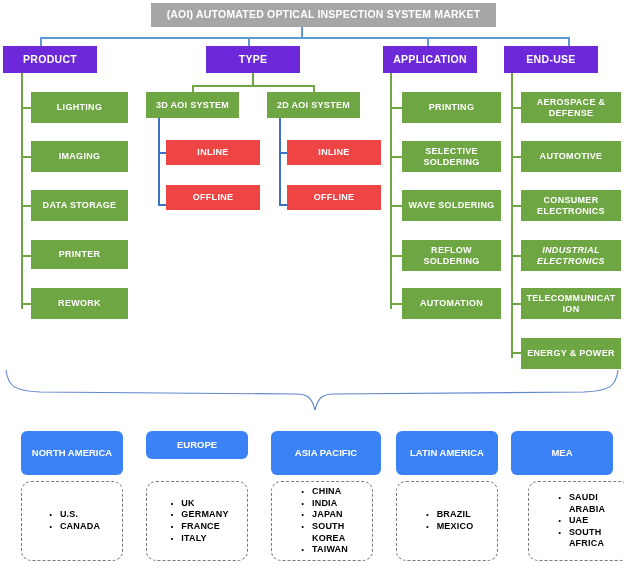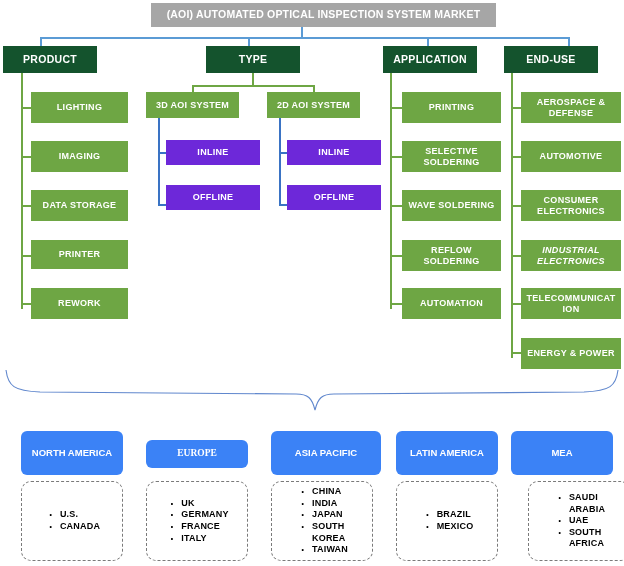--- a/index.html
+++ b/index.html
@@ -4,23 +4,23 @@
 <style>
   html,body{margin:0;padding:0;background:#ffffff;}
   body{width:624px;height:566px;position:relative;overflow:hidden;
        font-family:"Liberation Sans",sans-serif;-webkit-font-smoothing:none;}
 
   .box{position:absolute;box-sizing:border-box;display:flex;align-items:center;
        justify-content:center;text-align:center;color:#ffffff;font-weight:bold;
        letter-spacing:.3px;line-height:1.12;}
 
   .title-box{background:#A6A6A6;font-size:10.5px;letter-spacing:.2px;}
-  .hdr-box{background:#14532d;font-size:10.5px;}
+  .hdr-box{background:#6d28d9;font-size:10.5px;}
   .green-box{background:#6EA644;font-size:9px;}
-  .blue-sub{background:#6d28d9;font-size:9px;}
+  .blue-sub{background:#ef4444;font-size:9px;}
 
   .region-hdr{position:absolute;box-sizing:border-box;background:#3b82f6;
        border-radius:6px;color:#fff;font-weight:bold;font-size:9.5px;
        display:flex;align-items:center;justify-content:center;text-align:center;
        line-height:1.25;}
   .region-body{position:absolute;box-sizing:border-box;border:1px dashed #7a7a7a;
        border-radius:10px;background:#fff;display:flex;align-items:center;
        justify-content:center;}
   .region-body ul{margin:0;padding:0 0 0 16px;list-style:none;}
   .region-body li{position:relative;font-size:9px;font-weight:bold;color:#000;
@@ -118,21 +118,21 @@
 </svg>
 
 <div class="region-hdr" style="left:21px;top:431px;width:102px;height:44px;">NORTH AMERICA</div>
 <div class="region-body" style="left:21px;top:481px;width:102px;height:80px;">
   <ul>
     <li class="b">U.S.</li>
     <li class="b">CANADA</li>
   </ul>
 </div>
 
-<div class="region-hdr" style="left:146px;top:440px;width:102px;height:28px;font-family:Liberation Serif, serif;">EUROPE</div>
+<div class="region-hdr" style="left:146px;top:431px;width:102px;height:28px;">EUROPE</div>
 <div class="region-body" style="left:146px;top:481px;width:102px;height:80px;">
   <ul>
     <li class="b">UK</li>
     <li class="b">GERMANY</li>
     <li class="b">FRANCE</li>
     <li class="b">ITALY</li>
   </ul>
 </div>
 
 <div class="region-hdr" style="left:271px;top:431px;width:110px;height:44px;">ASIA PACIFIC</div>

